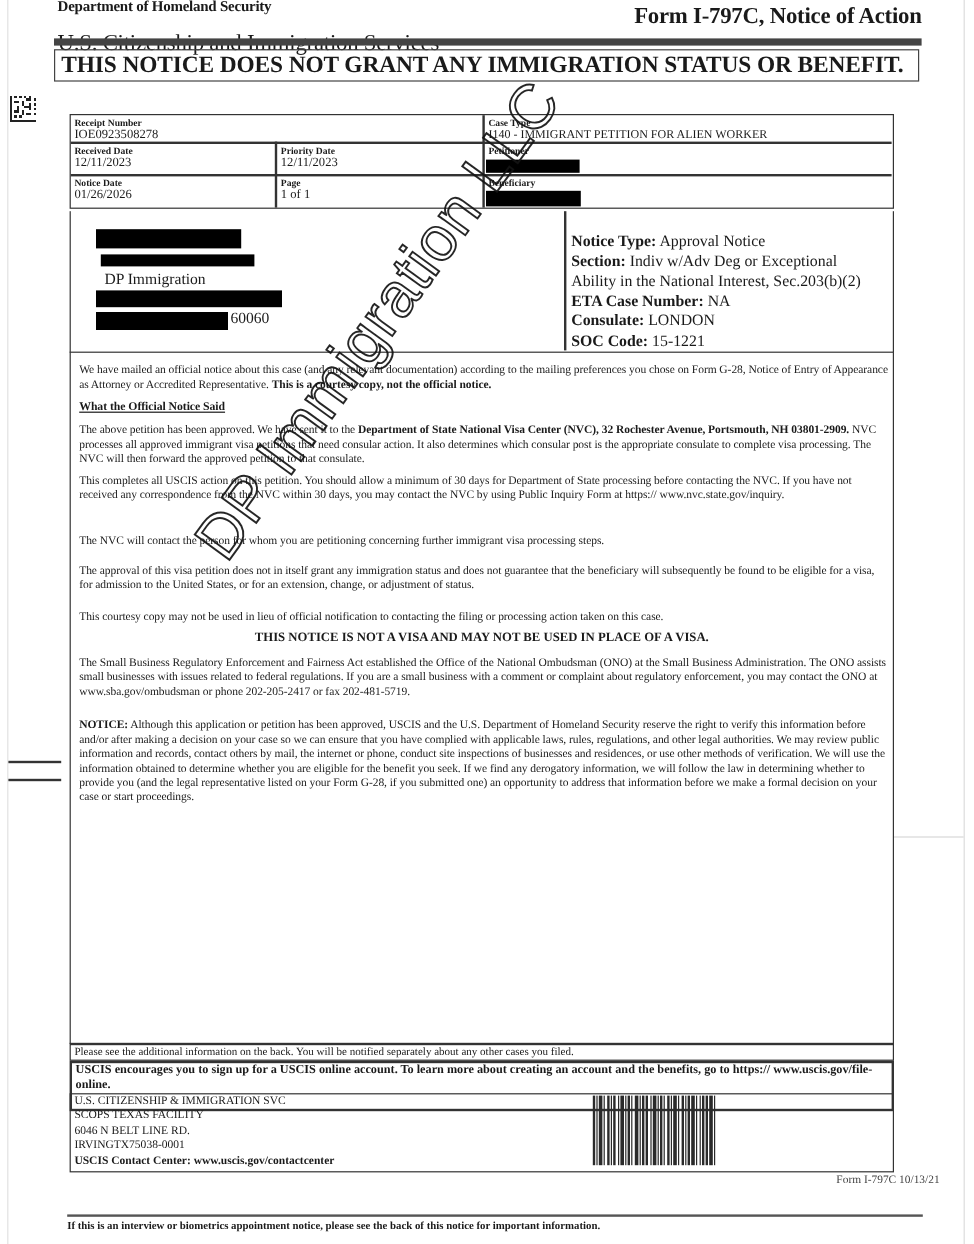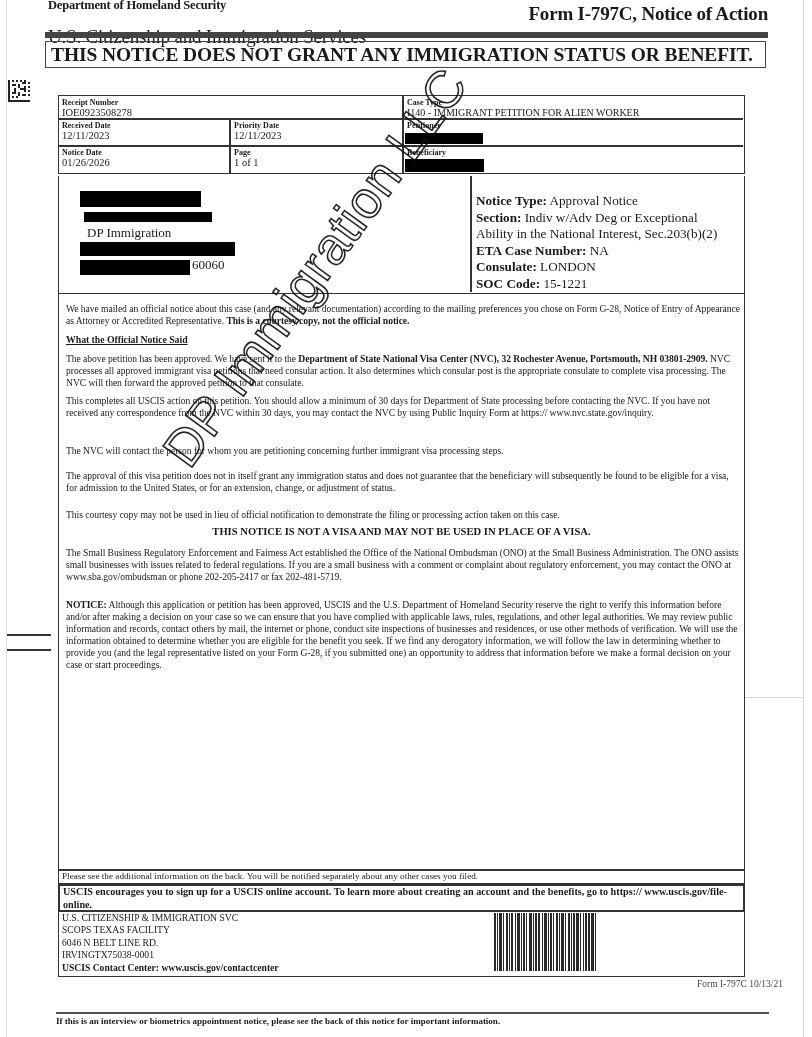--- a/index.html
+++ b/index.html
@@ -40,21 +40,21 @@
   
   .body-box { left:58px; top:294px; width:687px; height:576px; border:1.5px solid #333; border-top:none; box-sizing:border-box; }
   .para { position:absolute; left:66px; width:675px; font-size:9.6px; line-height:11.9px; letter-spacing:-0.05px; }
   .para b { font-weight:bold; }
   .heading-u { font-weight:bold; text-decoration:underline; font-size:9.8px; }
   .center-bold { position:absolute; left:58px; width:687px; text-align:center; font-weight:bold; font-size:10.6px; }
 
   
   .see-back { left:58px; top:870px; width:687px; height:14px; border:1.5px solid #333; box-sizing:border-box;
     font-size:9.2px; line-height:11px; padding-left:3px; }
-  .encourage { left:58px; top:884px; width:687px; height:28px; border:2px solid #333; box-sizing:border-box;
+  .encourage { left:58px; top:884px; width:687px; height:42px; border:2px solid #333; box-sizing:border-box;
     font-size:10.2px; font-weight:bold; line-height:12.5px; padding-left:3px; }
   .facility { left:58px; top:911px; width:687px; height:66px; border:1.5px solid #333; box-sizing:border-box; }
   .fac-line { font-size:9.6px; line-height:12.4px; padding-left:3px; white-space:nowrap; }
   .barcode { left:494px; top:913px; width:157px; height:58px; display:flex; }
   .barcode span { display:block; height:100%; background:#2a2a2a; }
 
   .foot-line { left:56px; top:1012px; width:713px; height:1.5px; background:#555; }
   .foot-left { left:56px; top:1016px; font-size:9px; font-weight:bold; }
   .foot-right { right:29px; top:979px; font-size:9.5px; color:#444;margin-left:12px; }
 
@@ -182,21 +182,21 @@
 </div>
 <div class="para" style="top:334px;">
   <span class="heading-u">What the Official Notice Said</span>
 </div>
 <div class="para" style="top:353px;">
   <span>The above petition has been approved. We have sent it to the </span><b>Department of State National Visa Center (NVC), 32 Rochester Avenue, Portsmouth, NH 03801-2909.</b><span> NVC processes all approved immigrant visa petitions that need consular action. It also determines which consular post is the appropriate consulate to complete visa processing. The NVC will then forward the approved petition to that consulate.</span>
 </div>
 <div class="para" style="top:395px;">This completes all USCIS action on this petition. You should allow a minimum of 30 days for Department of State processing before contacting the NVC. If you have not received any correspondence from the NVC within 30 days, you may contact the NVC by using Public Inquiry Form at https:// www.nvc.state.gov/inquiry.</div>
 <div class="para" style="top:445px;">The NVC will contact the person for whom you are petitioning concerning further immigrant visa processing steps.</div>
 <div class="para" style="top:470px;">The approval of this visa petition does not in itself grant any immigration status and does not guarantee that the beneficiary will subsequently be found to be eligible for a visa, for admission to the United States, or for an extension, change, or adjustment of status.</div>
-<div class="para" style="top:509px;">This courtesy copy may not be used in lieu of official notification to demonstrate the filing or processing action taken on this case.</div>
+<div class="para" style="top:509px;">This courtesy copy may not be used in lieu of official notification to contacting the filing or processing action taken on this case.</div>
 <div class="center-bold" style="top:526px;">THIS NOTICE IS NOT A VISA AND MAY NOT BE USED IN PLACE OF A VISA.</div>
 <div class="para" style="top:547px;">The Small Business Regulatory Enforcement and Fairness Act established the Office of the National Ombudsman (ONO) at the Small Business Administration. The ONO assists small businesses with issues related to federal regulations. If you are a small business with a comment or complaint about regulatory enforcement, you may contact the ONO at www.sba.gov/ombudsman or phone 202-205-2417 or fax 202-481-5719.</div>
 <div class="para" style="top:599px;">
   <b>NOTICE:</b><span> Although this application or petition has been approved, USCIS and the U.S. Department of Homeland Security reserve the right to verify this information before and/or after making a decision on your case so we can ensure that you have complied with applicable laws, rules, regulations, and other legal authorities. We may review public information and records, contact others by mail, the internet or phone, conduct site inspections of businesses and residences, or use other methods of verification. We will use the information obtained to determine whether you are eligible for the benefit you seek. If we find any derogatory information, we will follow the law in determining whether to provide you (and the legal representative listed on your Form G-28, if you submitted one) an opportunity to address that information before we make a formal decision on your case or start proceedings.</span>
 </div>
 
 <div class="abs watermark">DP Immigration LLC</div>
 
 <div class="abs margin-mark" style="top:634px;"></div>
 <div class="abs margin-mark" style="top:649px;"></div>

